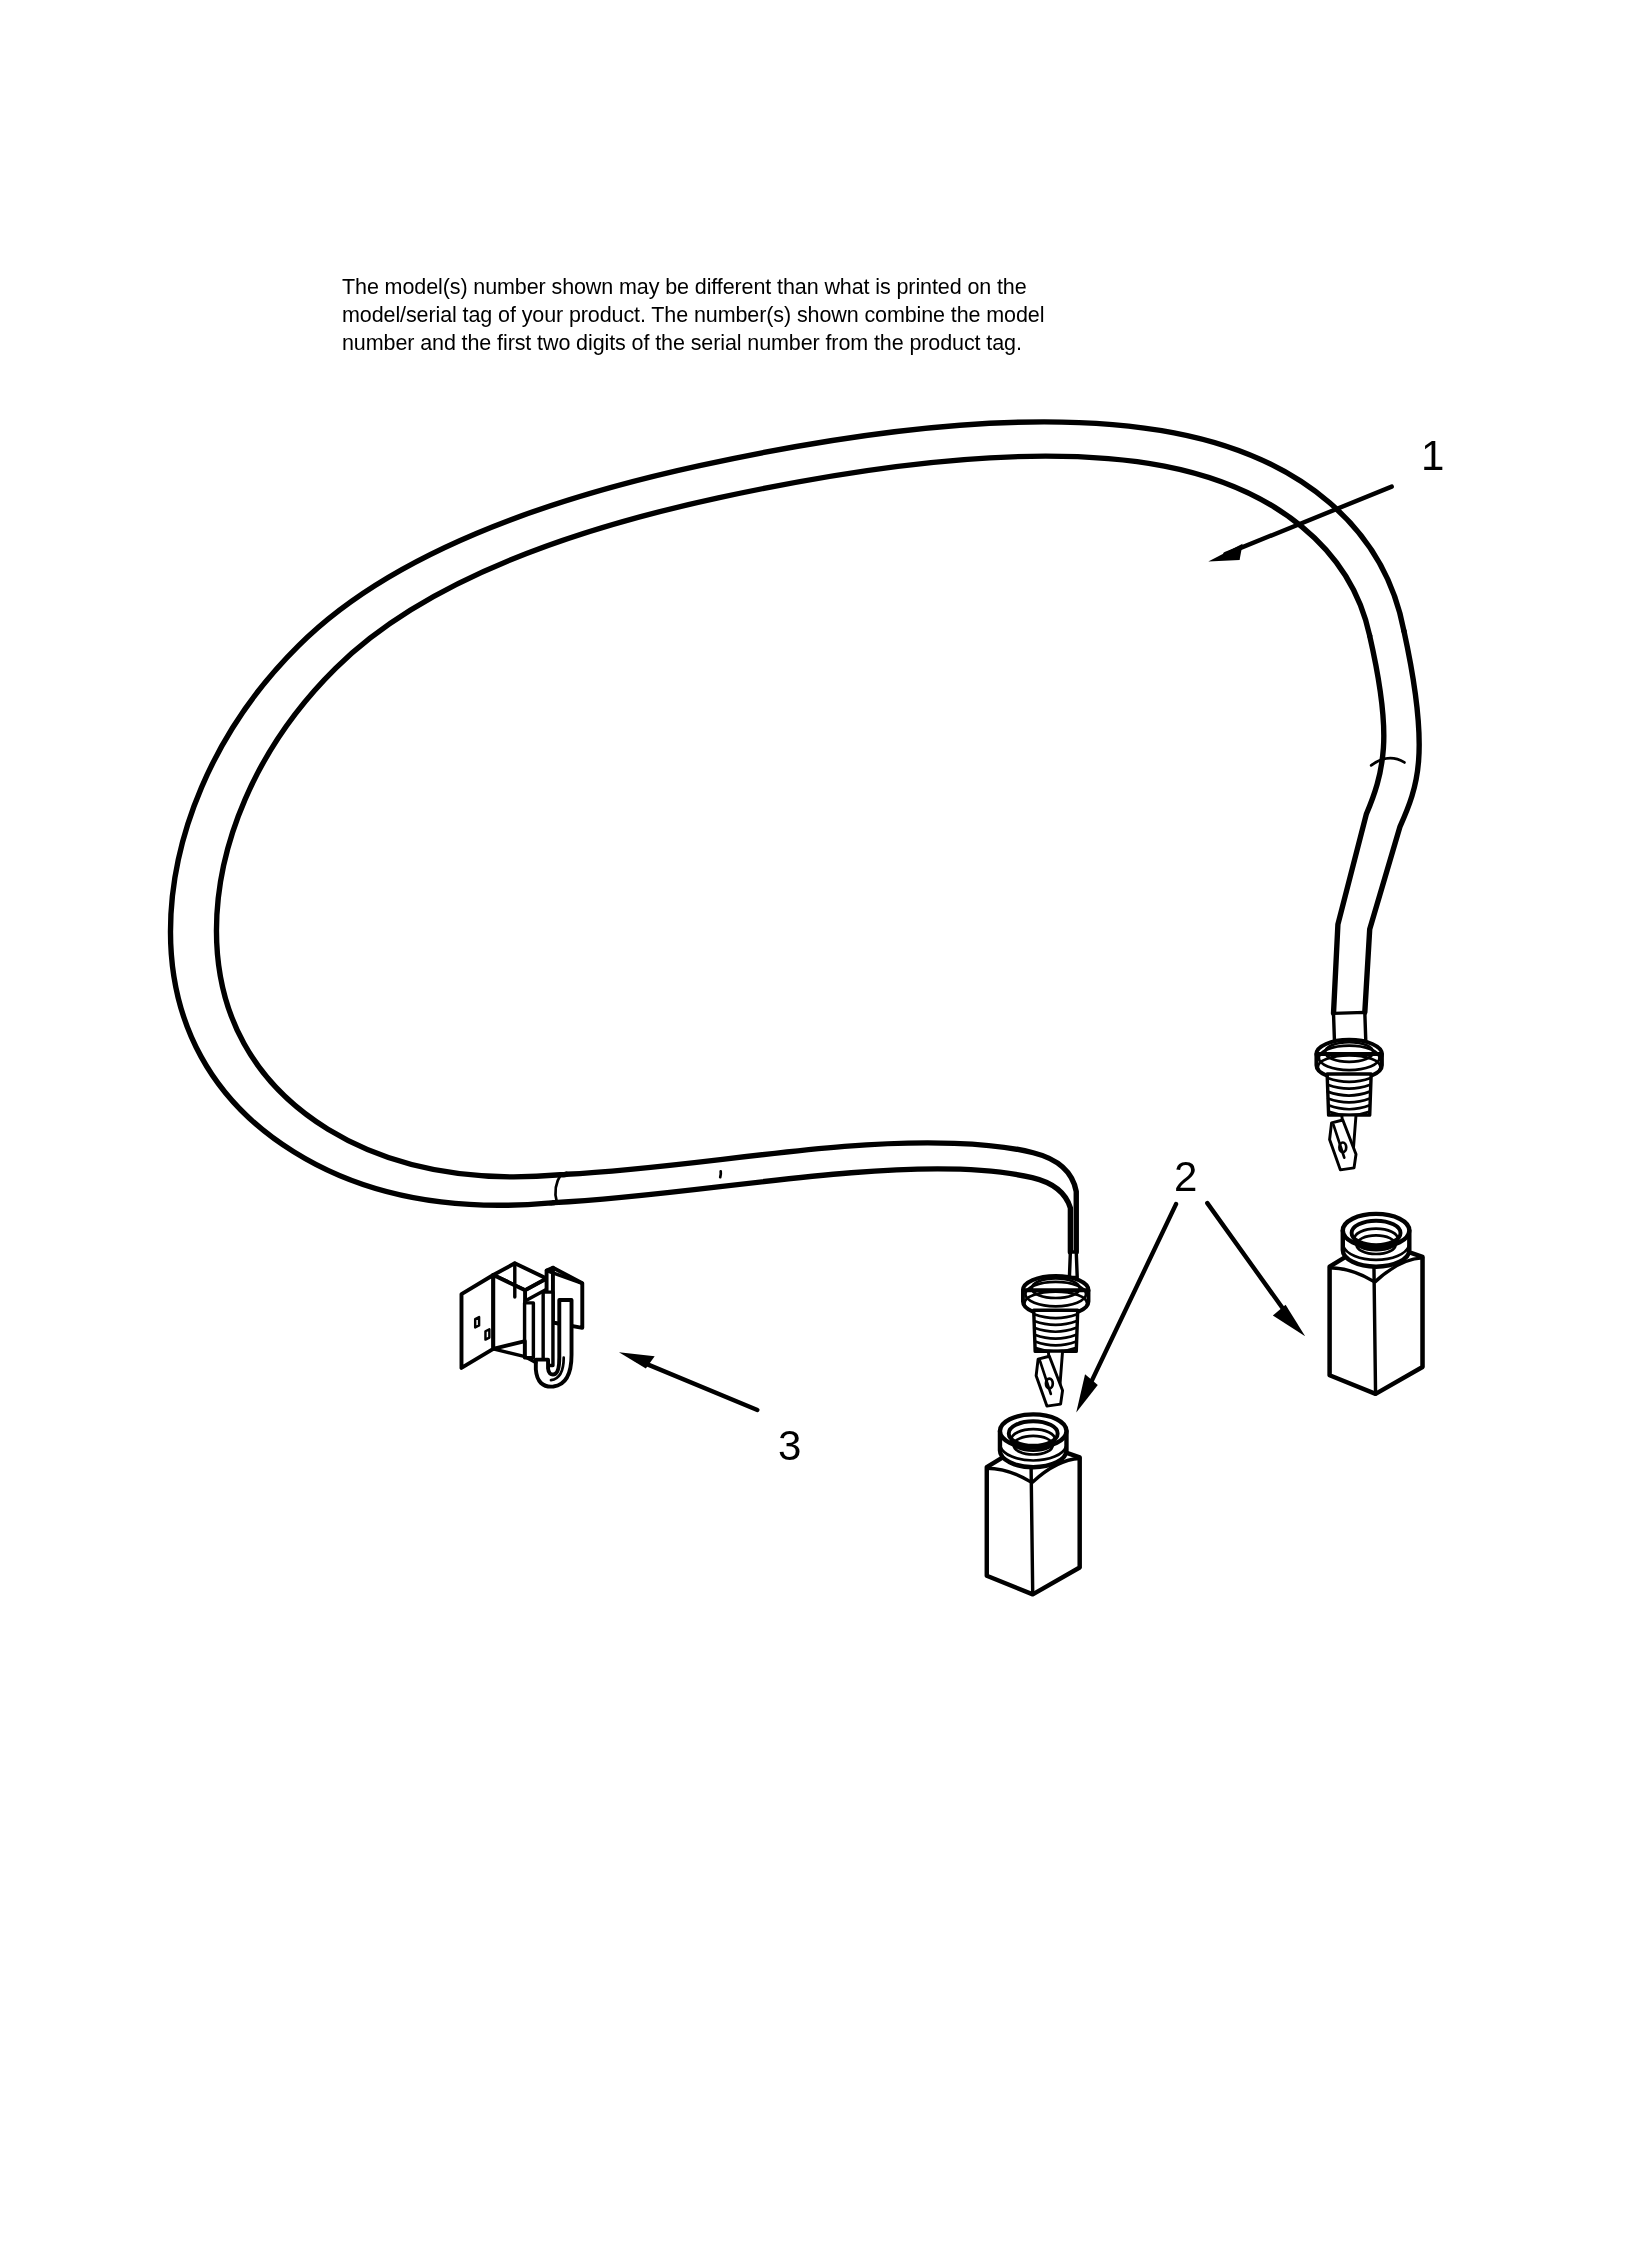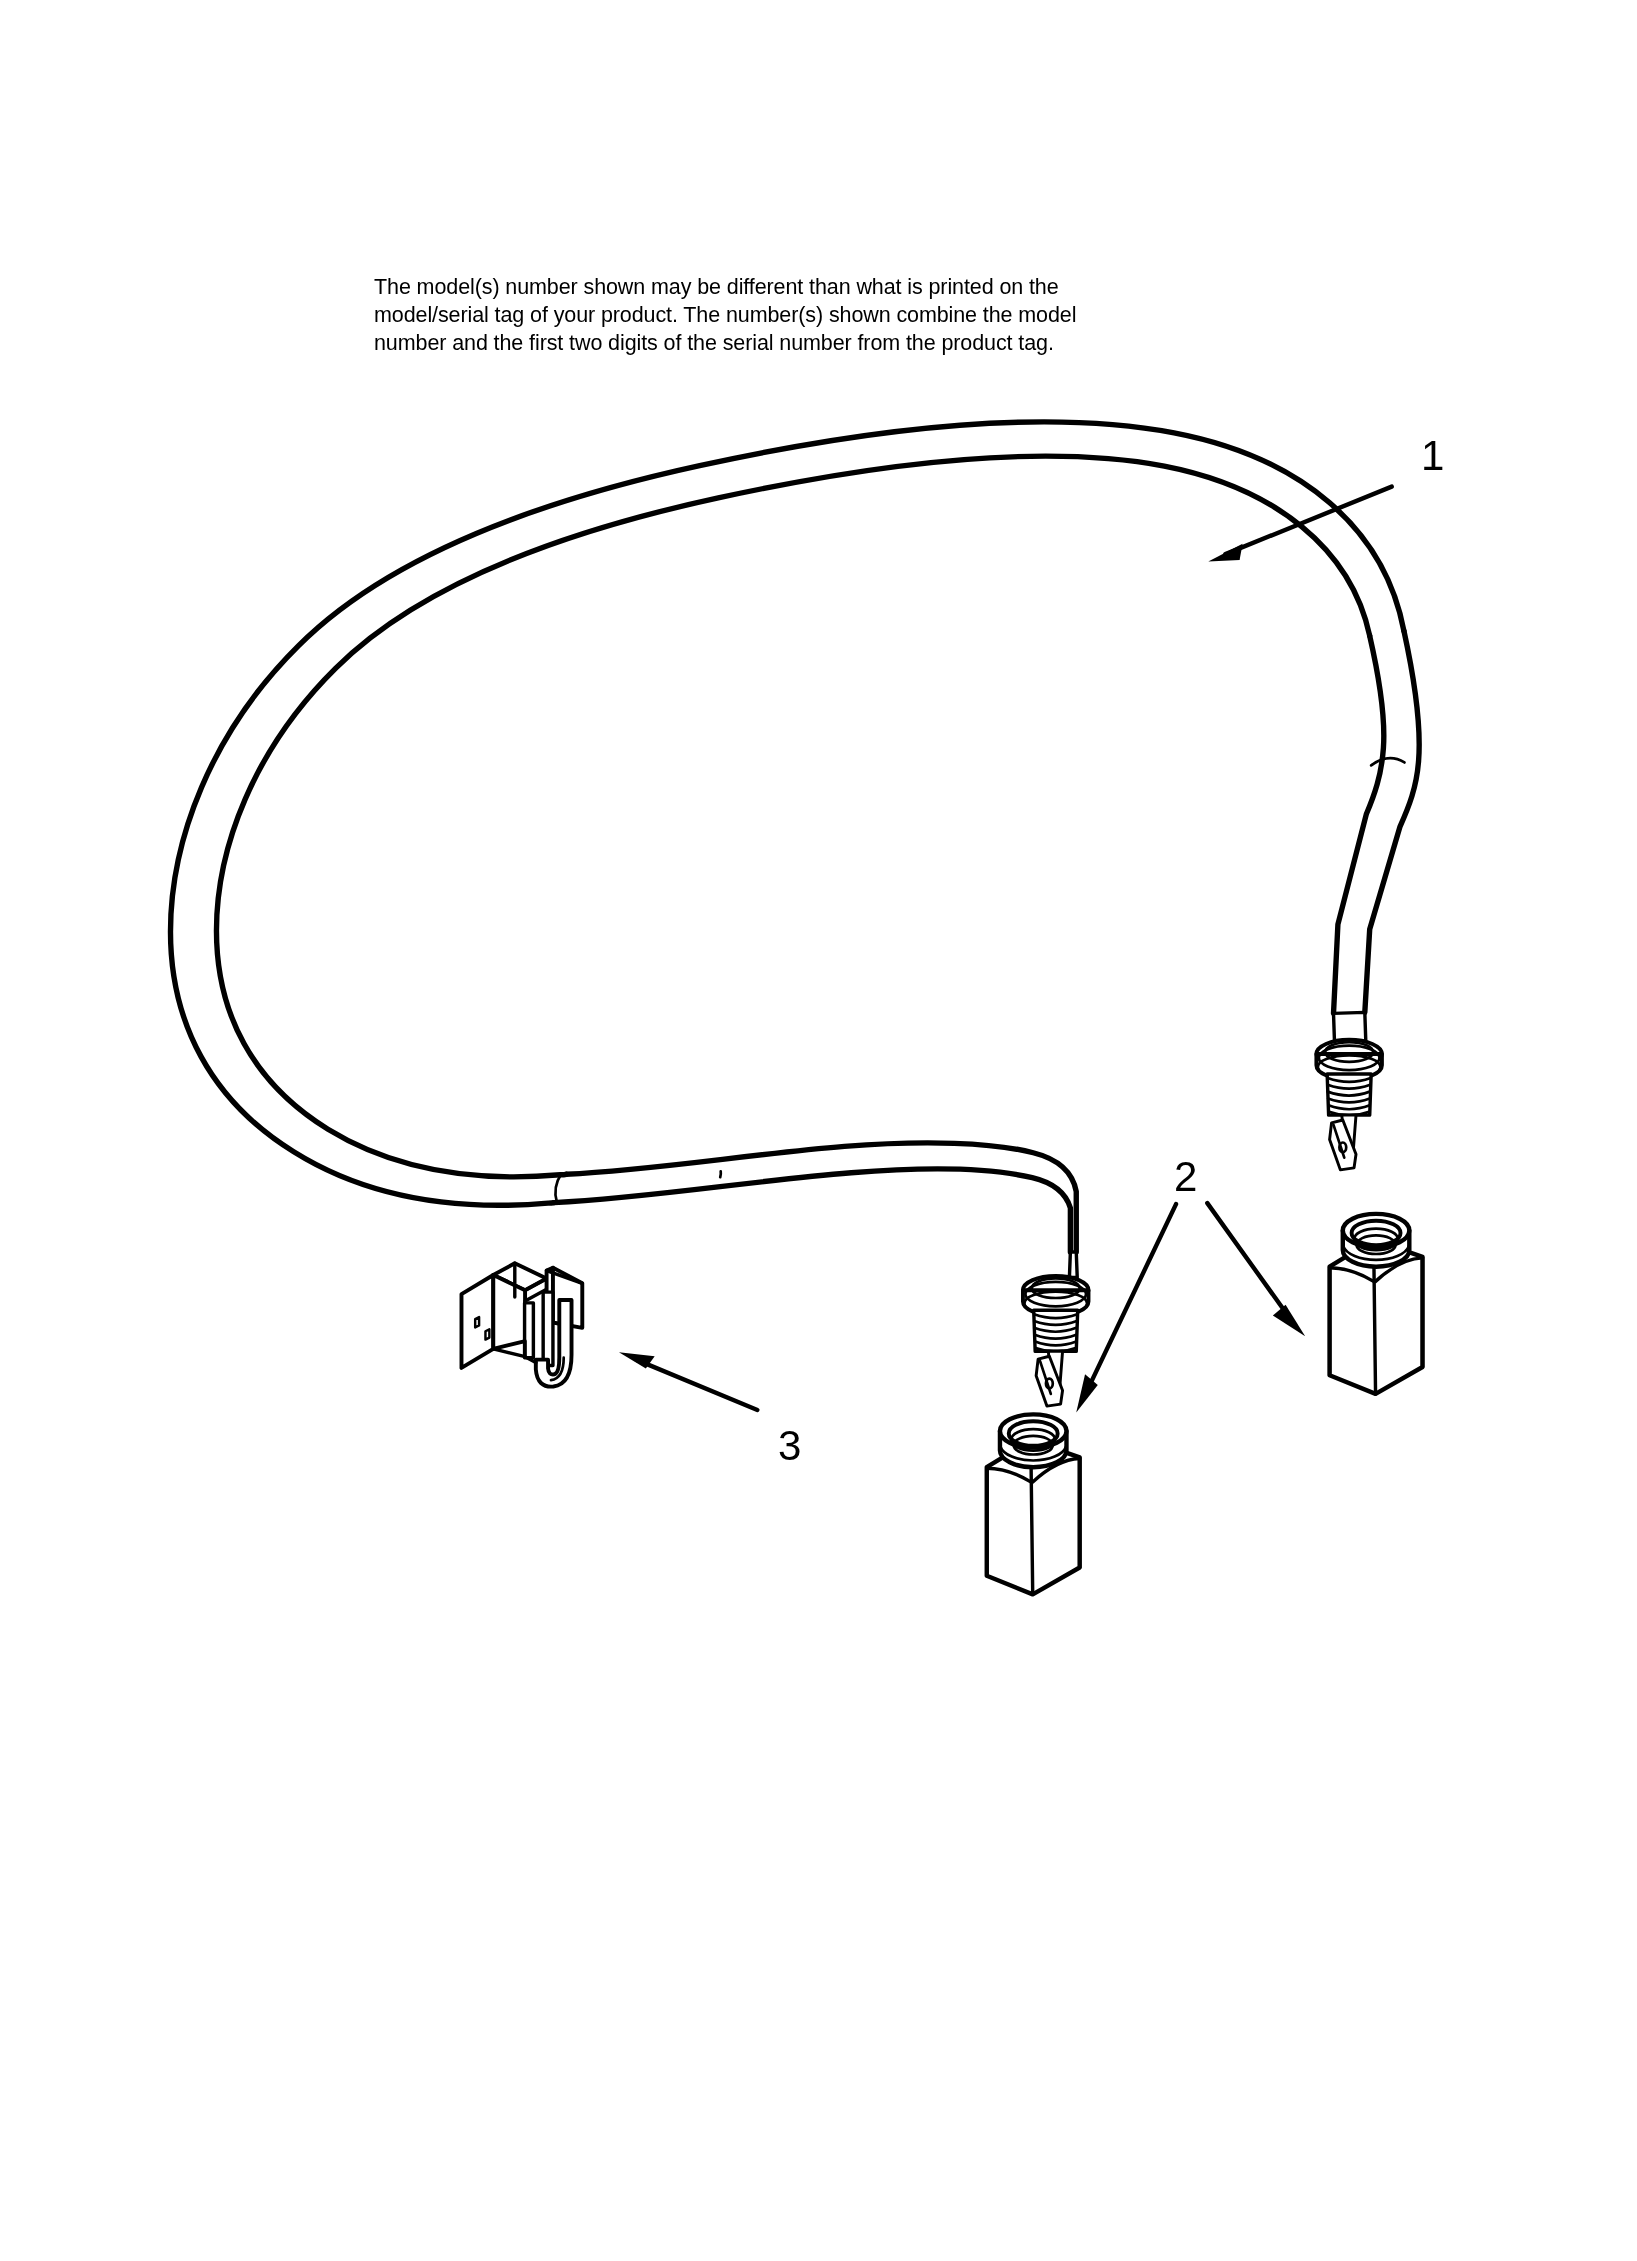--- a/index.html
+++ b/index.html
@@ -23,21 +23,20 @@
     height: 2261px;
     background: #ffffff;
   }
 
   
   #note-block {
     position: absolute;
     left: 342px;
     top: 274px;
     width: 959px;
-    margin-left: 32px;
   }
   #note-block p {
     margin: 0;
     font-family: "Liberation Sans", sans-serif;
     font-size: 21.5px;
     line-height: 1.30;
     color: #000000;
     letter-spacing: -0.1px;
     white-space: pre-line;
   }

